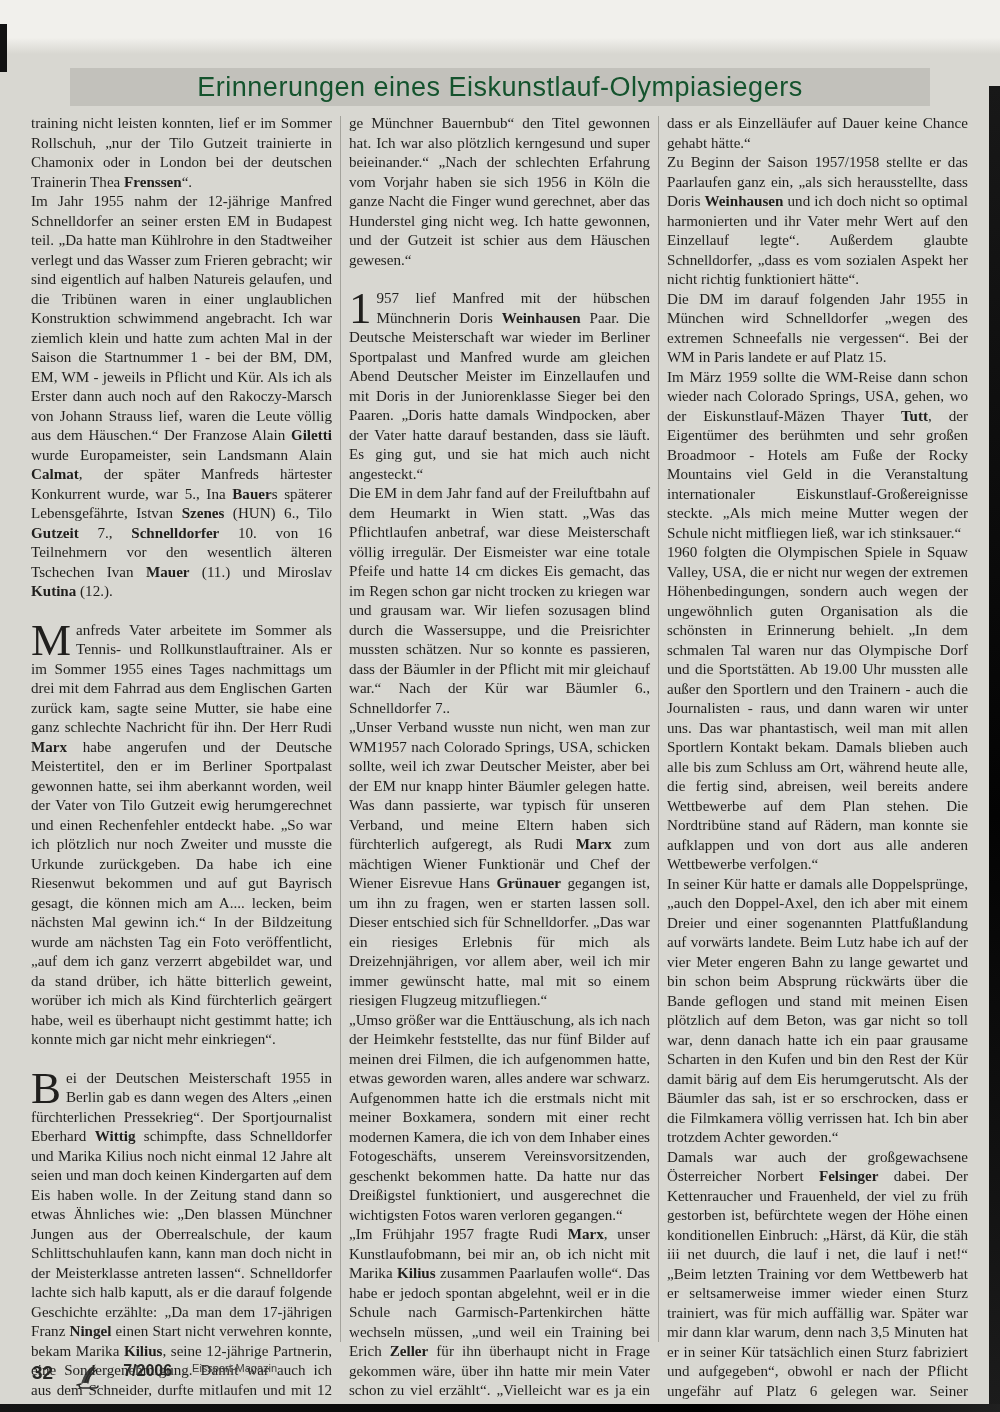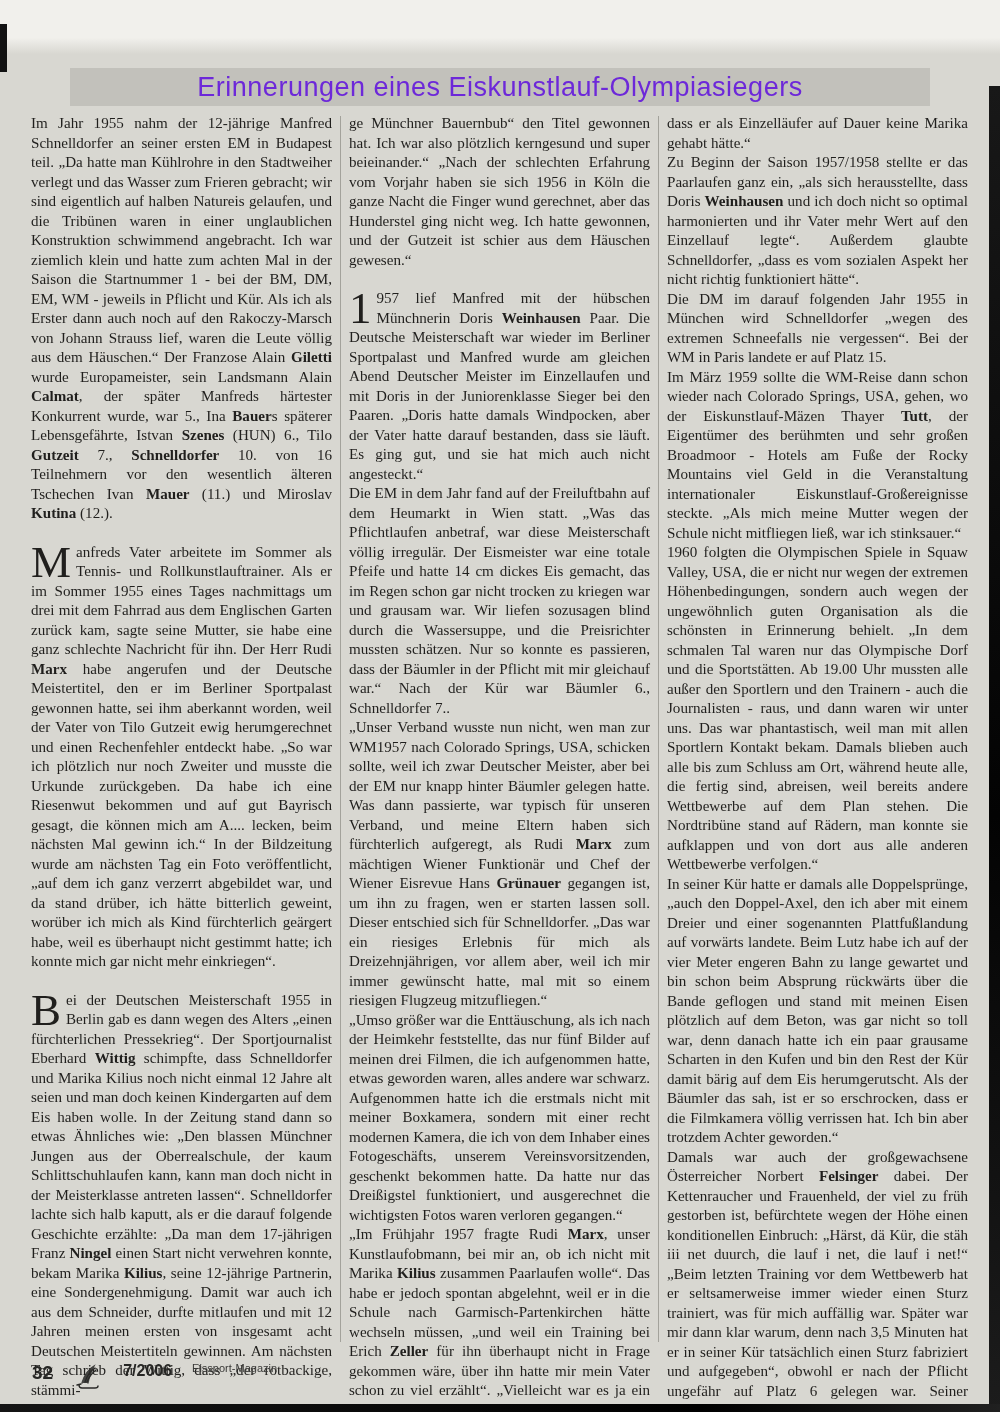--- a/index.html
+++ b/index.html
@@ -10,21 +10,21 @@
     --rule:#a3a29b;
   }
   html,body{margin:0;padding:0;}
   body{width:1000px;font-family:"Liberation Serif",serif;background:#e6e5e0;}
   .page{position:relative;width:1000px;height:1412px;background:var(--paper);overflow:hidden;}
   .scan-top{position:absolute;left:0;top:0;width:1000px;height:54px;background:linear-gradient(180deg,var(--paper-top) 70%,var(--paper) 100%);}
   .scan-edge-right{position:absolute;right:0;top:86px;bottom:0;width:11px;background:linear-gradient(180deg,#181818 0%,#030303 55%,#1c1c1c 100%);}
   .scan-edge-bottom{position:absolute;left:0;bottom:0;width:1000px;height:8px;background:linear-gradient(90deg,#151515 0%,#000 70%,#202020 100%);}
   .scan-mark-topleft{position:absolute;left:0;top:24px;width:7px;height:48px;background:#121212;}
   .title-band{position:absolute;left:70px;top:68px;width:860px;height:38px;background:var(--band);display:flex;align-items:center;justify-content:center;}
-  .title-band h1{margin:0;font-family:"Liberation Sans",sans-serif;font-weight:400;font-size:27px;letter-spacing:0.5px;color:#6d28d9;}
+  .title-band h1{margin:0;font-family:"Liberation Sans",sans-serif;font-weight:400;font-size:27px;letter-spacing:0.5px;color:#14532d;}
   .columns{position:absolute;left:31px;top:114px;width:938px;height:1238px;display:flex;}
   .col{width:301px;color:var(--ink);font-size:15.1px;line-height:19.5px;text-align:justify;}
   .col-divider{width:1px;background:var(--rule);margin:2px 8px 10px 8px;}
   p.para{margin:0;}
   p.has-drop{margin-top:19px;}
   .dropcap{float:left;font-size:45px;line-height:33px;padding:3px 5px 0 0;color:var(--ink);}
   .footer{position:absolute;left:32px;top:1362px;display:flex;align-items:flex-start;gap:20px;font-family:Liberation Sans, sans-serif;color:#262624;}
   .footer .page-number{font-weight:700;font-size:19px;}
   .footer .issue{font-weight:700;font-size:16px;}
   .footer .magazine{font-size:11px;color:#3a3a38;}
@@ -36,36 +36,37 @@
 <div class="page">
   <div class="scan-top"></div>
   <div class="scan-mark-topleft"></div>
 
   <div class="title-band">
     <h1>Erinnerungen eines Eiskunstlauf-Olympiasiegers</h1>
   </div>
 
   <div class="columns">
     <div class="col">
+        <p class="para"><span>training nicht leisten konnten, lief er im Sommer Rollschuh, „nur der Tilo Gutzeit trainierte in Chamonix oder in London bei der deutschen Trainerin Thea </span><b>Frenssen</b><span>“.</span></p>
         <p class="para"><span>Im Jahr 1955 nahm der 12-jährige Manfred Schnelldorfer an seiner ersten EM in Budapest teil. „Da hatte man Kühlrohre in den Stadtweiher verlegt und das Wasser zum Frieren gebracht; wir sind eigentlich auf halben Natureis gelaufen, und die Tribünen waren in einer unglaublichen Konstruktion schwimmend angebracht. Ich war ziemlich klein und hatte zum achten Mal in der Saison die Startnummer 1 - bei der BM, DM, EM, WM - jeweils in Pflicht und Kür. Als ich als Erster dann auch noch auf den Rakoczy-Marsch von Johann Strauss lief, waren die Leute völlig aus dem Häuschen.“ Der Franzose Alain </span><b>Giletti</b><span> wurde Europameister, sein Landsmann Alain </span><b>Calmat</b><span>, der später Manfreds härtester Konkurrent wurde, war 5., Ina </span><b>Bauer</b><span>s späterer Lebensgefährte, Istvan </span><b>Szenes</b><span> (HUN) 6., Tilo </span><b>Gutzeit</b><span> 7., </span><b>Schnelldorfer</b><span> 10. von 16 Teilnehmern vor den wesentlich älteren Tschechen Ivan </span><b>Mauer</b><span> (11.) und Miroslav </span><b>Kutina</b><span> (12.).</span></p>
         <p class="para has-drop"><span class="dropcap">M</span><span>anfreds Vater arbeitete im Sommer als Tennis- und Rollkunstlauftrainer. Als er im Sommer 1955 eines Tages nachmittags um drei mit dem Fahrrad aus dem Englischen Garten zurück kam, sagte seine Mutter, sie habe eine ganz schlechte Nachricht für ihn. Der Herr Rudi </span><b>Marx</b><span> habe angerufen und der Deutsche Meistertitel, den er im Berliner Sportpalast gewonnen hatte, sei ihm aberkannt worden, weil der Vater von Tilo Gutzeit ewig herumgerechnet und einen Rechenfehler entdeckt habe. „So war ich plötzlich nur noch Zweiter und musste die Urkunde zurückgeben. Da habe ich eine Riesenwut bekommen und auf gut Bayrisch gesagt, die können mich am A.... lecken, beim nächsten Mal gewinn ich.“ In der Bildzeitung wurde am nächsten Tag ein Foto veröffentlicht, „auf dem ich ganz verzerrt abgebildet war, und da stand drüber, ich hätte bitterlich geweint, worüber ich mich als Kind fürchterlich geärgert habe, weil es überhaupt nicht gestimmt hatte; ich konnte mich gar nicht mehr einkriegen“.</span></p>
         <p class="para has-drop"><span class="dropcap">B</span><span>ei der Deutschen Meisterschaft 1955 in Berlin gab es dann wegen des Alters „einen fürchterlichen Pressekrieg“. Der Sportjournalist Eberhard </span><b>Wittig</b><span> schimpfte, dass Schnelldorfer und Marika Kilius noch nicht einmal 12 Jahre alt seien und man doch keinen Kindergarten auf dem Eis haben wolle. In der Zeitung stand dann so etwas Ähnliches wie: „Den blassen Münchner Jungen aus der Oberrealschule, der kaum Schlittschuhlaufen kann, kann man doch nicht in der Meisterklasse antreten lassen“. Schnelldorfer lachte sich halb kaputt, als er die darauf folgende Geschichte erzählte: „Da man dem 17-jährigen Franz </span><b>Ningel</b><span> einen Start nicht verwehren konnte, bekam Marika </span><b>Kilius</b><span>, seine 12-jährige Partnerin, eine Sondergenehmigung. Damit war auch ich aus dem Schneider, durfte mitlaufen und mit 12 Jahren meinen ersten von insgesamt acht Deutschen Meistertiteln gewinnen. Am nächsten Tag schrieb der Wittig, dass „der rotbackige, stämmi-</span></p>
       </div>
     <div class="col-divider"></div>
     <div class="col">
         <p class="para"><span>ge Münchner Bauernbub“ den Titel gewonnen hat. Ich war also plötzlich kerngesund und super beieinander.“ „Nach der schlechten Erfahrung vom Vorjahr haben sie sich 1956 in Köln die ganze Nacht die Finger wund gerechnet, aber das Hunderstel ging nicht weg. Ich hatte gewonnen, und der Gutzeit ist schier aus dem Häuschen gewesen.“</span></p>
         <p class="para has-drop"><span class="dropcap">1</span><span>957 lief Manfred mit der hübschen Münchnerin Doris </span><b>Weinhausen</b><span> Paar. Die Deutsche Meisterschaft war wieder im Berliner Sportpalast und Manfred wurde am gleichen Abend Deutscher Meister im Einzellaufen und mit Doris in der Juniorenklasse Sieger bei den Paaren. „Doris hatte damals Windpocken, aber der Vater hatte darauf bestanden, dass sie läuft. Es ging gut, und sie hat mich auch nicht angesteckt.“</span></p>
         <p class="para"><span>Die EM in dem Jahr fand auf der Freiluftbahn auf dem Heumarkt in Wien statt. „Was das Pflichtlaufen anbetraf, war diese Meisterschaft völlig irregulär. Der Eismeister war eine totale Pfeife und hatte 14 cm dickes Eis gemacht, das im Regen schon gar nicht trocken zu kriegen war und grausam war. Wir liefen sozusagen blind durch die Wassersuppe, und die Preisrichter mussten schätzen. Nur so konnte es passieren, dass der Bäumler in der Pflicht mit mir gleichauf war.“ Nach der Kür war Bäumler 6., Schnelldorfer 7..</span></p>
         <p class="para"><span>„Unser Verband wusste nun nicht, wen man zur WM1957 nach Colorado Springs, USA, schicken sollte, weil ich zwar Deutscher Meister, aber bei der EM nur knapp hinter Bäumler gelegen hatte. Was dann passierte, war typisch für unseren Verband, und meine Eltern haben sich fürchterlich aufgeregt, als Rudi </span><b>Marx</b><span> zum mächtigen Wiener Funktionär und Chef der Wiener Eisrevue Hans </span><b>Grünauer</b><span> gegangen ist, um ihn zu fragen, wen er starten lassen soll. Dieser entschied sich für Schnelldorfer. „Das war ein riesiges Erlebnis für mich als Dreizehnjährigen, vor allem aber, weil ich mir immer gewünscht hatte, mal mit so einem riesigen Flugzeug mitzufliegen.“</span></p>
         <p class="para"><span>„Umso größer war die Enttäuschung, als ich nach der Heimkehr feststellte, das nur fünf Bilder auf meinen drei Filmen, die ich aufgenommen hatte, etwas geworden waren, alles andere war schwarz. Aufgenommen hatte ich die erstmals nicht mit meiner Boxkamera, sondern mit einer recht modernen Kamera, die ich von dem Inhaber eines Fotogeschäfts, unserem Vereinsvorsitzenden, geschenkt bekommen hatte. Da hatte nur das Dreißigstel funktioniert, und ausgerechnet die wichtigsten Fotos waren verloren gegangen.“</span></p>
         <p class="para"><span>„Im Frühjahr 1957 fragte Rudi </span><b>Marx</b><span>, unser Kunstlaufobmann, bei mir an, ob ich nicht mit Marika </span><b>Kilius</b><span> zusammen Paarlaufen wolle“. Das habe er jedoch spontan abgelehnt, weil er in die Schule nach Garmisch-Partenkirchen hätte wechseln müssen, „und weil ein Training bei Erich </span><b>Zeller</b><span> für ihn überhaupt nicht in Frage gekommen wäre, über ihn hatte mir mein Vater schon zu viel erzählt“. „Vielleicht war es ja ein Fehler gewesen, weil man beim Paarlaufen viel schneller nach vorne kommen kann, aber damals war mir das egal, und dann hat man eben den Hans-Jürgen </span></p>
       </div>
     <div class="col-divider"></div>
     <div class="col">
-        <p class="para"><span>dass er als Einzelläufer auf Dauer keine Marika gehabt hätte.“</span></p>
+        <p class="para"><span>dass er als Einzelläufer auf Dauer keine Chance gehabt hätte.“</span></p>
         <p class="para"><span>Zu Beginn der Saison 1957/1958 stellte er das Paarlaufen ganz ein, „als sich herausstellte, dass Doris </span><b>Weinhausen</b><span> und ich doch nicht so optimal harmonierten und ihr Vater mehr Wert auf den Einzellauf legte“. Außerdem glaubte Schnelldorfer, „dass es vom sozialen Aspekt her nicht richtig funktioniert hätte“.</span></p>
         <p class="para"><span>Die DM im darauf folgenden Jahr 1955 in München wird Schnelldorfer „wegen des extremen Schneefalls nie vergessen“. Bei der WM in Paris landete er auf Platz 15.</span></p>
         <p class="para"><span>Im März 1959 sollte die WM-Reise dann schon wieder nach Colorado Springs, USA, gehen, wo der Eiskunstlauf-Mäzen Thayer </span><b>Tutt</b><span>, der Eigentümer des berühmten und sehr großen Broadmoor - Hotels am Fuße der Rocky Mountains viel Geld in die Veranstaltung internationaler Eiskunstlauf-Großereignisse steckte. „Als mich meine Mutter wegen der Schule nicht mitfliegen ließ, war ich stinksauer.“</span></p>
         <p class="para"><span>1960 folgten die Olympischen Spiele in Squaw Valley, USA, die er nicht nur wegen der extremen Höhenbedingungen, sondern auch wegen der ungewöhnlich guten Organisation als die schönsten in Erinnerung behielt. „In dem schmalen Tal waren nur das Olympische Dorf und die Sportstätten. Ab 19.00 Uhr mussten alle außer den Sportlern und den Trainern - auch die Journalisten - raus, und dann waren wir unter uns. Das war phantastisch, weil man mit allen Sportlern Kontakt bekam. Damals blieben auch alle bis zum Schluss am Ort, während heute alle, die fertig sind, abreisen, weil bereits andere Wettbewerbe auf dem Plan stehen. Die Nordtribüne stand auf Rädern, man konnte sie aufklappen und von dort aus alle anderen Wettbewerbe verfolgen.“</span></p>
         <p class="para"><span>In seiner Kür hatte er damals alle Doppelsprünge, „auch den Doppel-Axel, den ich aber mit einem Dreier und einer sogenannten Plattfußlandung auf vorwärts landete. Beim Lutz habe ich auf der vier Meter engeren Bahn zu lange gewartet und bin schon beim Absprung rückwärts über die Bande geflogen und stand mit meinen Eisen plötzlich auf dem Beton, was gar nicht so toll war, denn danach hatte ich ein paar grausame Scharten in den Kufen und bin den Rest der Kür damit bärig auf dem Eis herumgerutscht. Als der Bäumler das sah, ist er so erschrocken, dass er die Filmkamera völlig verrissen hat. Ich bin aber trotzdem Achter geworden.“</span></p>
         <p class="para"><span>Damals war auch der großgewachsene Österreicher Norbert </span><b>Felsinger</b><span> dabei. Der Kettenraucher und Frauenheld, der viel zu früh gestorben ist, befürchtete wegen der Höhe einen konditionellen Einbruch: „Härst, dä Kür, die stäh iii net duurch, die lauf i net, die lauf i net!“ „Beim letzten Training vor dem Wettbewerb hat er seltsamerweise immer wieder einen Sturz trainiert, was für mich auffällig war. Später war mir dann klar warum, denn nach 3,5 Minuten hat er in seiner Kür tatsächlich einen Sturz fabriziert und aufgegeben“, obwohl er nach der Pflicht ungefähr auf Platz 6 gelegen war. Seiner Freundin, Patricia </span><b>Pauley</b><span> (GBR), erging es ähnlich, aber sie rettete sich mit</span></p>
       </div>
   </div>
 
   <div class="footer">

